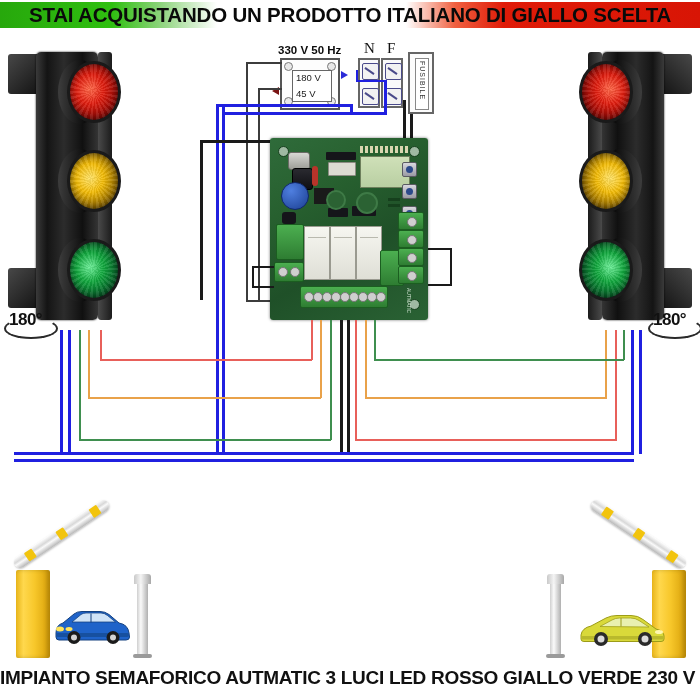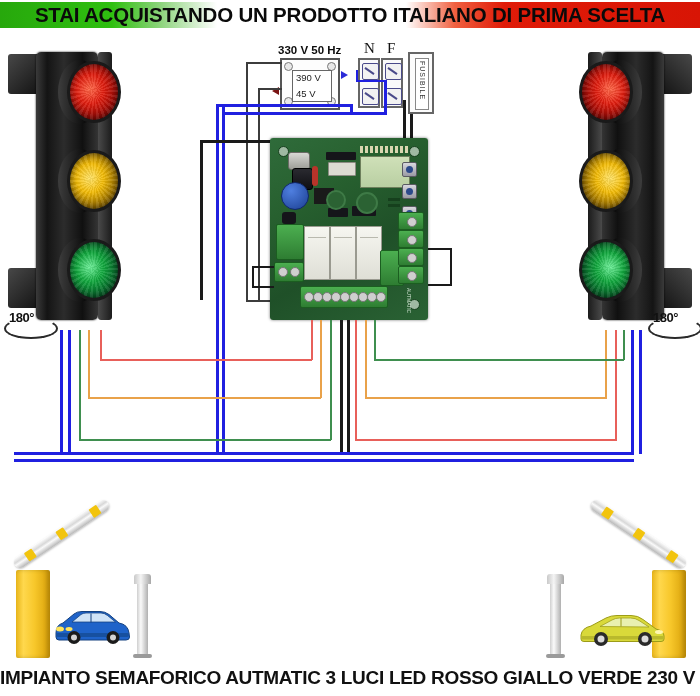--- a/index.html
+++ b/index.html
@@ -39,21 +39,21 @@
     box-shadow:inset 0 0 10px rgba(0,0,0,.75);}
   .lens-red{background:radial-gradient(ellipse at 42% 45%,#ff6a4a 0%,#e01e10 32%,#9e0b06 62%,#3d0603 100%);}
   .lens-amb{background:radial-gradient(ellipse at 42% 45%,#ffe36a 0%,#f2bb07 32%,#9a7000 64%,#342500 100%);}
   .lens-grn{background:radial-gradient(ellipse at 42% 45%,#6ff09a 0%,#12a83e 32%,#06662a 64%,#02260f 100%);}
   .lens-facet{position:absolute;inset:0;border-radius:inherit;
     background:repeating-conic-gradient(from 0deg at 50% 50%,rgba(255,255,255,.16) 0deg 7deg,rgba(0,0,0,.10) 7deg 14deg);
     opacity:.55;}
   .lamp-rim{position:absolute;top:1px;width:54px;height:62px;border-radius:27px/31px;border:3px solid #1a1a1a;box-sizing:border-box;}
 
   .rot-label{position:absolute;width:56px;height:30px;}
-  .rot-txt{position:absolute;left:7px;top:2px;font-size:13px;font-weight:bold;color:#111;
+  .rot-txt{position:absolute;left:7px;top:2px;font-size:17px;font-weight:bold;color:#111;
     font-family:"Liberation Sans",sans-serif;letter-spacing:-0.5px;}
   .rot-ell{position:absolute;left:2px;top:10px;width:50px;height:17px;border:2px solid #2a2a2a;border-radius:50%;
     border-top-color:transparent;}
 
   
   #sup-label{position:absolute;font-size:11.5px;font-weight:bold;color:#0c0c0c;}
   .tf-outer{position:absolute;border:2px solid #555;background:#fdfdfd;box-sizing:border-box;}
   .tf-inner{position:absolute;border:1px solid #666;background:#fff;box-sizing:border-box;}
   .tf-screw{position:absolute;width:7px;height:7px;border-radius:50%;border:1px solid #777;background:#e8e8e8;}
   .tf-txt{position:absolute;font-size:9.5px;color:#222;font-family:"Liberation Sans",sans-serif;}
@@ -100,21 +100,21 @@
   .bollard-cap{position:absolute;width:17px;height:10px;border-radius:3px 3px 0 0;
     background:linear-gradient(90deg,#c9c9c9,#f4f4f4 40%,#a8a8a8);}
   .bollard-base{position:absolute;width:19px;height:4px;border-radius:2px;background:#9a9a9a;}
 
   .car{position:absolute;}
 </style>
 </head>
 <body>
 
 <div id="banner">
-  <div id="banner-text">STAI ACQUISTANDO UN PRODOTTO ITALIANO DI PRIMA SCELTA</div>
+  <div id="banner-text">STAI ACQUISTANDO UN PRODOTTO ITALIANO DI GIALLO SCELTA</div>
 </div>
 
 <div class="tl" style="left:6px;top:46px;">
   <div class="tl-bracket" style="left:2px;top:8px;"></div>
   <div class="tl-arm" style="left:34px;top:22px;"></div>
   <div class="tl-bracket" style="left:2px;top:222px;"></div>
   <div class="tl-arm" style="left:34px;top:236px;"></div>
 
   <div class="tl-body"></div>
   <div class="tl-body-side" style="left:92px;"></div>
@@ -185,21 +185,21 @@
 </div>
 
 <div id="sup-label" style="left:278px;top:44px;">330 V 50 Hz</div>
 
 <div class="tf-outer" style="left:280px;top:58px;width:60px;height:52px;">
   <div class="tf-screw" style="left:2px;top:2px;"></div>
   <div class="tf-screw" style="right:2px;top:2px;"></div>
   <div class="tf-screw" style="left:2px;bottom:2px;"></div>
   <div class="tf-screw" style="right:2px;bottom:2px;"></div>
   <div class="tf-inner" style="left:10px;top:10px;width:40px;height:32px;"></div>
-  <div class="tf-txt" style="left:14px;top:12px;">390 V</div>
+  <div class="tf-txt" style="left:14px;top:12px;">180 V</div>
   <div class="tf-txt" style="left:14px;top:28px;">45 V</div>
 </div>
 
 <div class="arrow" style="left:341px;top:71px;border-top:4px solid transparent;border-bottom:4px solid transparent;border-left:7px solid #2b2bd8;"></div>
 <div class="arrow" style="left:272px;top:87px;border-top:4px solid transparent;border-bottom:4px solid transparent;border-right:7px solid #7a1414;"></div>
 
 <div class="term-lbl" style="left:364px;top:40px;">N</div>
 <div class="term-lbl" style="left:387px;top:40px;">F</div>
 <div class="term-box" style="left:358px;top:58px;width:22px;height:50px;">
   <div class="screw" style="left:2px;top:3px;"></div>

